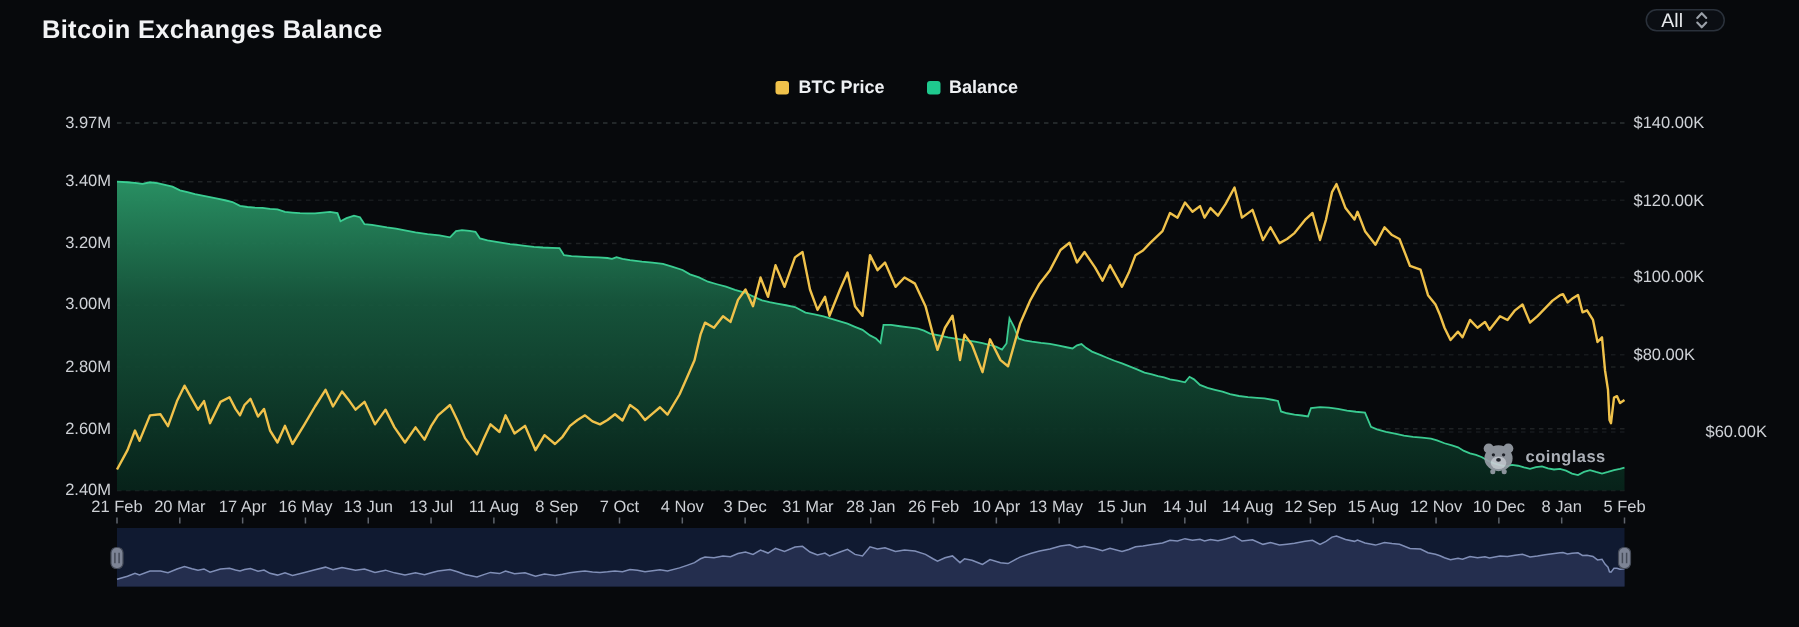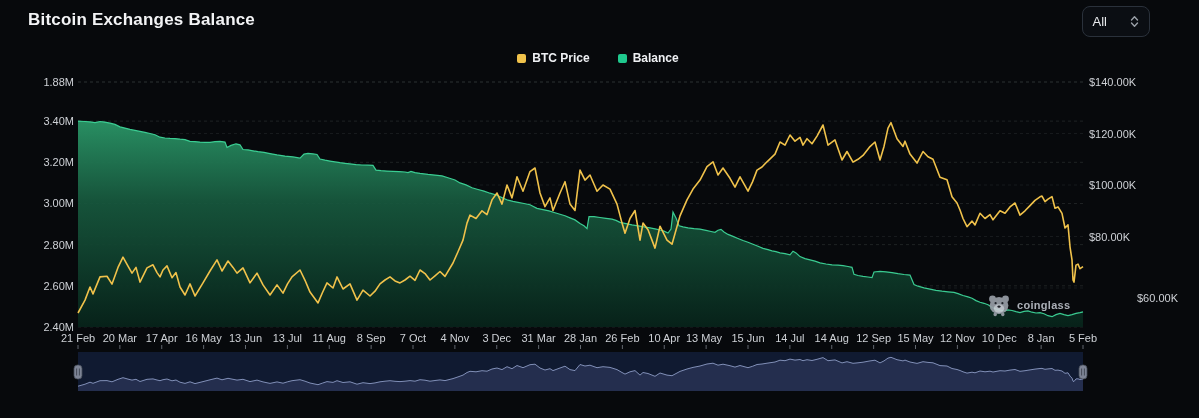--- a/index.html
+++ b/index.html
@@ -1,22 +1,22 @@
 <!DOCTYPE html>
 <html><head>
 <meta charset="utf-8">
 <style>
   html,body{margin:0;padding:0;background:#07090c;}
   body{width:1199px;height:418px;position:relative;overflow:hidden;
        font-family:"Liberation Sans",sans-serif;-webkit-font-smoothing:antialiased;}
   .page-title{position:absolute;left:28px;top:10px;font-size:17px;font-weight:700;color:#f2f3f5;letter-spacing:.2px;}
   .controls{position:absolute;top:6px;right:49px;display:flex;gap:10px;}
-  .ctl-btn{display:flex;align-items:center;height:31px;
+  .ctl-btn{display:flex;align-items:center;height:15px;
            background:#0b0e13;border:1px solid #2a313b;border-radius:8px;color:#e8eaed;
-           font-size:13px;font-family:"Liberation Sans",sans-serif;cursor:pointer;padding:0 10px;gap:23px;}
+           font-size:13px;font-family:"Liberation Sans",sans-serif;cursor:pointer;padding:0 10px;gap:8px;}
   .ctl-btn.small{min-width:22px;}
   .ctl-btn.wide{width:72px;}
   .ctl-icon{display:flex;flex-direction:column;align-items:center;line-height:0;}
   .legend{position:absolute;left:0;top:51px;width:1196px;display:flex;justify-content:center;gap:28px;}
   .legend-item{display:flex;align-items:center;gap:6px;font-size:12px;font-weight:700;color:#eef0f3;cursor:pointer;}
   .legend-swatch{width:9px;height:9px;border-radius:2px;display:inline-block;}
   .axis-label{position:absolute;font-size:11px;color:#ced1d6;white-space:nowrap;}
   #axisLeft .axis-label{text-align:right;width:74px;left:0;}
   #axisRight .axis-label{left:1089px;}
   #axisX .axis-label{transform:translateX(-50%);top:332px;}
@@ -106,34 +106,34 @@
       <path d="M78.0 386.2L85.0 384.2L90.0 382.2L93.0 383.3L100.0 380.7L107.0 380.6L112.0 381.8L118.0 379.3L123.0 377.7L128.0 379.1L132.0 380.1L136.0 379.3L140.0 381.5L147.0 379.3L153.0 378.9L157.0 380.0L160.0 380.7L163.0 379.7L167.0 379.0L172.0 380.8L176.0 380.0L180.0 382.2L185.0 383.4L190.0 381.8L195.0 383.6L203.0 381.6L210.0 379.8L217.0 378.1L222.0 379.8L228.0 378.3L233.0 379.3L237.0 380.1L243.0 379.3L250.0 381.6L257.0 380.1L263.0 381.9L270.0 383.4L277.0 381.9L283.0 383.2L287.5 381.8L292.0 380.7L300.0 379.7L305.0 381.2L310.0 383.0L318.0 384.7L322.5 383.1L327.0 381.6L333.0 382.4L337.0 380.7L343.0 382.5L350.0 381.8L357.0 384.2L363.0 382.7L370.0 383.6L375.0 382.9L380.0 381.8L385.0 381.2L390.0 380.7L395.0 381.3L400.0 381.6L405.0 381.2L410.0 380.6L415.0 381.2L420.0 379.7L425.0 380.2L430.0 381.2L435.0 380.5L440.0 379.9L445.0 380.6L453.0 378.6L458.0 376.9L463.0 375.1L467.0 372.5L470.0 371.3L476.0 371.8L482.0 370.7L487.0 371.2L492.0 369.0L497.0 368.0L502.0 369.6L507.0 366.7L512.0 368.7L517.0 365.5L523.0 367.7L530.0 364.7L535.0 364.2L540.0 368.0L545.0 370.0L550.0 368.7L553.0 370.6L560.0 368.0L565.0 366.2L570.0 369.6L575.0 370.6L580.0 364.5L585.0 366.0L590.0 365.2L597.0 367.7L603.0 366.7L610.0 367.4L617.0 369.6L622.0 372.5L625.0 374.1L630.0 371.8L635.0 370.6L640.0 375.1L643.0 372.5L648.0 373.5L653.0 375.5L655.0 376.3L660.0 373.0L667.0 375.1L672.0 375.7L680.0 371.4L687.0 369.0L693.0 367.4L700.0 366.0L707.0 364.0L713.0 363.2L718.0 365.2L723.0 364.2L730.0 365.7L735.0 367.1L740.0 365.5L748.0 367.7L752.5 366.3L757.0 364.5L762.0 364.0L767.0 363.2L775.0 362.0L780.0 360.2L785.0 360.7L790.0 359.1L795.0 360.1L800.0 359.5L803.0 360.7L807.0 359.7L812.0 360.5L817.0 359.3L823.0 357.6L828.0 360.7L835.0 359.9L842.0 362.9L847.0 361.7L853.0 363.3L858.0 362.8L863.0 362.2L870.0 360.9L875.0 360.2L880.0 362.9L884.0 360.9L888.0 358.1L891.0 357.3L897.0 359.7L903.0 360.9L905.0 360.1L910.0 362.0L917.0 363.4L923.0 361.7L928.0 362.4L933.0 362.8L940.0 365.6L947.0 366.0L952.0 368.5L957.0 369.5L960.0 370.5L963.0 371.8L967.0 373.1L972.0 372.2L975.0 372.8L980.0 371.0L985.0 371.8L990.0 371.2L993.0 372.0L1000.0 370.7L1005.0 371.0L1010.0 370.1L1015.0 369.5L1020.0 371.3L1025.0 370.7L1030.0 369.9L1035.0 369.1L1040.0 368.5L1042.0 368.4L1045.0 369.3L1048.0 368.9L1052.0 368.5L1055.0 370.3L1058.0 370.1L1062.0 371.0L1065.0 373.3L1068.0 372.8L1070.0 376.1L1072.0 378.1L1073.0 381.2L1074.0 381.5L1076.0 378.9L1078.0 378.8L1080.0 379.5L1083.0 379.1" fill="none" stroke="#93A2CC" stroke-width="1" stroke-opacity="0.85"></path>
       <rect x="74" y="365" width="8" height="14" rx="3.5" fill="#7d8495" stroke="#454b58" stroke-width="0.8"></rect>
       <line x1="76.6" x2="76.6" y1="368.5" y2="375.5" stroke="#454b58" stroke-width="1"></line>
       <line x1="79.4" x2="79.4" y1="368.5" y2="375.5" stroke="#454b58" stroke-width="1"></line>
       <rect x="1079" y="365" width="8" height="14" rx="3.5" fill="#7d8495" stroke="#454b58" stroke-width="0.8"></rect>
       <line x1="1081.6" x2="1081.6" y1="368.5" y2="375.5" stroke="#454b58" stroke-width="1"></line>
       <line x1="1084.4" x2="1084.4" y1="368.5" y2="375.5" stroke="#454b58" stroke-width="1"></line>
     </svg>
 
   <div id="axisLeft">
-      <div class="axis-label" style="top: 76px;">1.88M</div>
+      <div class="axis-label" style="top: 76px;">3.97M</div>
       <div class="axis-label" style="top: 115.118px;">3.40M</div>
       <div class="axis-label" style="top: 156.294px;">3.20M</div>
       <div class="axis-label" style="top: 197.471px;">3.00M</div>
       <div class="axis-label" style="top: 238.647px;">2.80M</div>
       <div class="axis-label" style="top: 279.824px;">2.60M</div>
       <div class="axis-label" style="top: 321px;">2.40M</div>
     </div>
   <div id="axisRight">
       <div class="axis-label" style="top: 76px;">$140.00K</div>
       <div class="axis-label" style="top: 127.5px;">$120.00K</div>
       <div class="axis-label" style="top: 179px;">$100.00K</div>
       <div class="axis-label" style="top: 230.5px;">$80.00K</div>
-      <div class="axis-label" style="top: 292px; padding-left: 48px;">$60.00K</div>
+      <div class="axis-label" style="top: 282px; padding-left: 48px;">$60.00K</div>
     </div>
   <div id="axisX">
       <div class="axis-label" style="left: 78px;">21 Feb</div>
       <div class="axis-label" style="left: 119.875px;">20 Mar</div>
       <div class="axis-label" style="left: 161.75px;">17 Apr</div>
       <div class="axis-label" style="left: 203.625px;">16 May</div>
       <div class="axis-label" style="left: 245.5px;">13 Jun</div>
       <div class="axis-label" style="left: 287.375px;">13 Jul</div>
       <div class="axis-label" style="left: 329.25px;">11 Aug</div>
       <div class="axis-label" style="left: 371.125px;">8 Sep</div>
@@ -142,21 +142,21 @@
       <div class="axis-label" style="left: 496.75px;">3 Dec</div>
       <div class="axis-label" style="left: 538.625px;">31 Mar</div>
       <div class="axis-label" style="left: 580.5px;">28 Jan</div>
       <div class="axis-label" style="left: 622.375px;">26 Feb</div>
       <div class="axis-label" style="left: 664.25px;">10 Apr</div>
       <div class="axis-label" style="left: 676px; margin-left: 28px;">13 May</div>
       <div class="axis-label" style="left: 748px;">15 Jun</div>
       <div class="axis-label" style="left: 789.875px;">14 Jul</div>
       <div class="axis-label" style="left: 831.75px;">14 Aug</div>
       <div class="axis-label" style="left: 873.625px;">12 Sep</div>
-      <div class="axis-label" style="left: 915.5px;">15 May</div>
+      <div class="axis-label" style="left: 915.5px;">15 Aug</div>
       <div class="axis-label" style="left: 957.375px;">12 Nov</div>
       <div class="axis-label" style="left: 999.25px;">10 Dec</div>
       <div class="axis-label" style="left: 1041.12px;">8 Jan</div>
       <div class="axis-label" style="left: 1083px;">5 Feb</div>
     </div>
 
   <div class="watermark">
     <svg width="26" height="24" viewBox="0 0 26 24">
       <circle cx="6.5" cy="6" r="3.4" fill="#989ea7"></circle>
       <circle cx="19.5" cy="6" r="3.4" fill="#989ea7"></circle>

